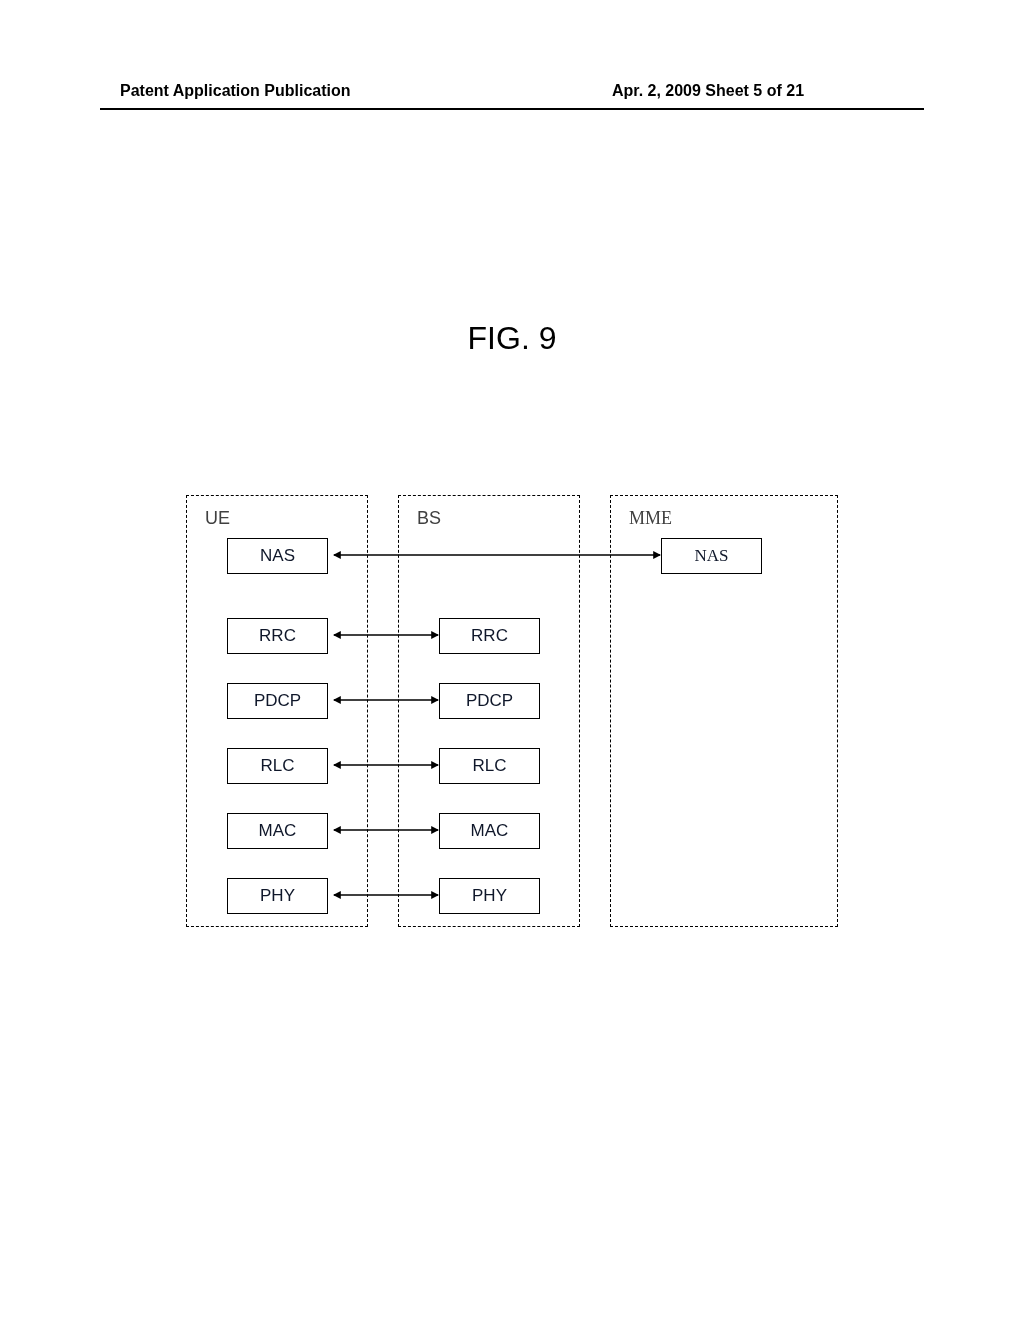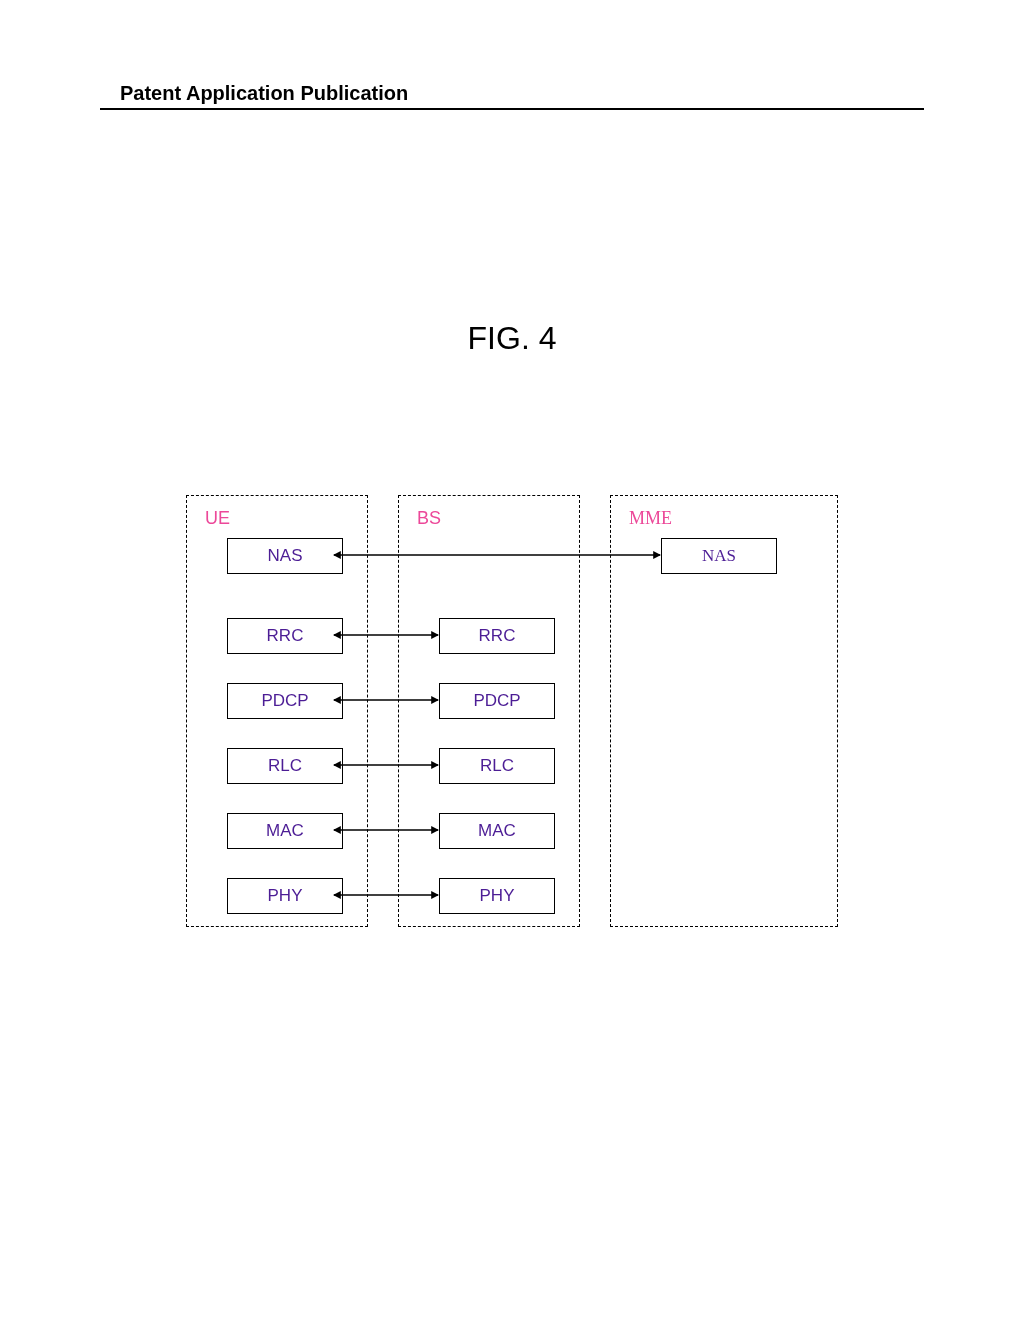--- a/index.html
+++ b/index.html
@@ -11,21 +11,21 @@
     position: relative;
   }
   .header {
     position: absolute;
     top: 82px;
     left: 0;
     width: 100%;
     display: flex;
     justify-content: space-between;
     padding: 0 120px;
-    font-size: 20px;
+    font-size: 16px;
     font-weight: bold;
     color: #000;
   }
   .header .left { flex: 1; text-align: left; }
   .header .mid { flex: 1; text-align: center; }
   .header .right { flex: 1; text-align: right; }
   .header-rule {
     position: absolute;
     top: 108px;
     left: 100px;
@@ -53,51 +53,52 @@
     position: absolute;
     border: 1.5px dashed #000;
     top: 0;
     height: 432px;
   }
   .stack-box .title {
     position: absolute;
     top: 12px;
     left: 18px;
     font-size: 18px;
-    color: #ec4899;
+    color: #404040;
   }
   .layer {
     position: absolute;
-    width: 116px;
+    width: 101px;
     height: 36px;
     border: 1.5px solid #000;
     display: flex;
     align-items: center;
     justify-content: center;
     font-size: 17px;
-    color: #4c1d95;
+    color: #0f172a;
     background: #fff;
   }
   svg.overlay {
     position: absolute;
     top: 0;
     left: 0;
     width: 652px;
     height: 432px;
   }
 </style>
 </head>
 <body>
 
 <div class="header">
   <div class="left">Patent Application Publication</div>
+  <div class="mid">Apr. 2, 2009  Sheet 5 of 21</div>
 </div>
 <div class="header-rule"></div>
 
-<div class="fig-title">FIG. 4</div>
+<div class="fig-title">FIG. 9</div>
 
 <div class="diagram">
 
   <div class="stack-box" style="left:0; width:182px;">
     <div class="title">UE</div>
     <div class="layer" style="left:40px; top:42px;">NAS</div>
     <div class="layer" style="left:40px; top:122px;">RRC</div>
     <div class="layer" style="left:40px; top:187px;">PDCP</div>
     <div class="layer" style="left:40px; top:252px;">RLC</div>
     <div class="layer" style="left:40px; top:317px;">MAC</div>

